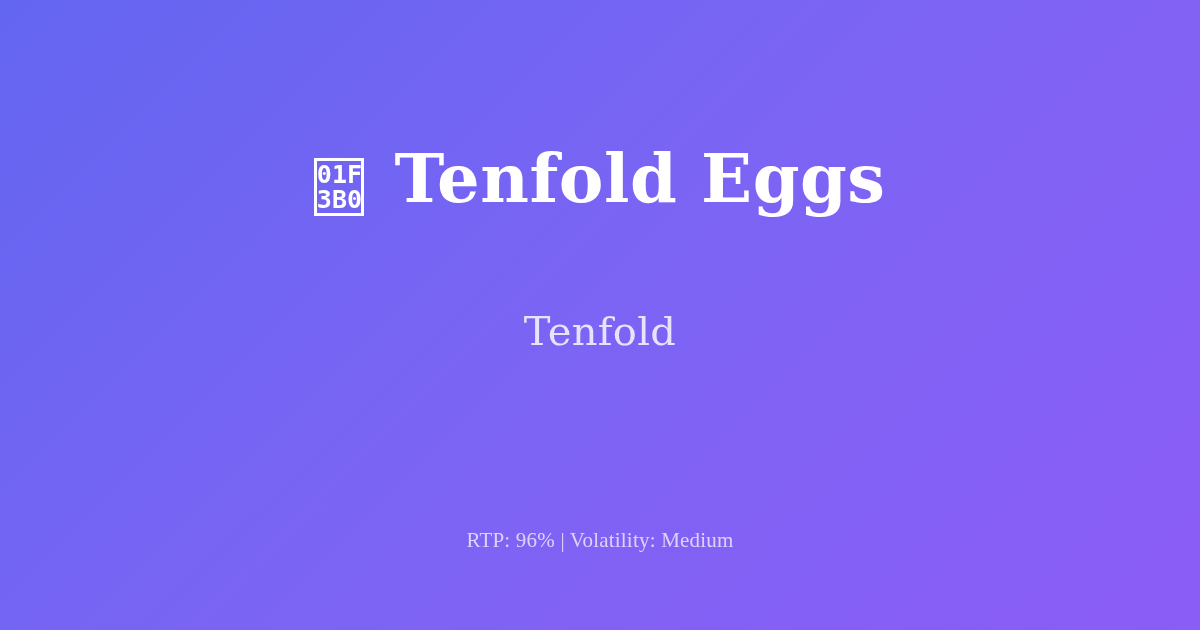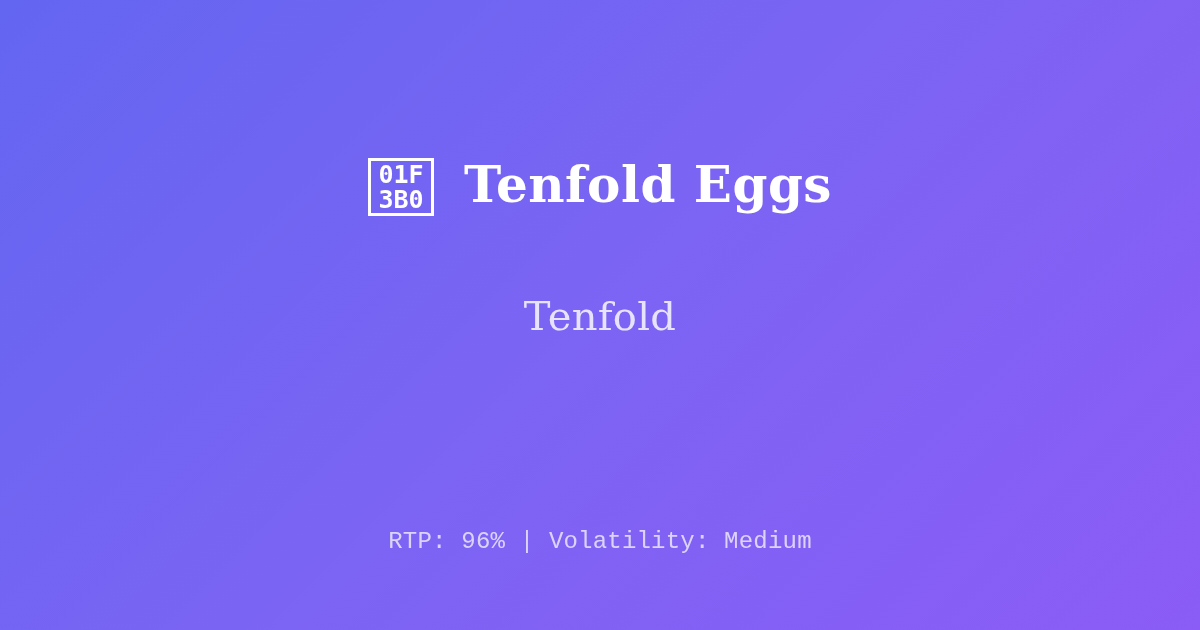--- a/index.html
+++ b/index.html
@@ -46,21 +46,21 @@
     display: flex;
     flex-direction: row;
     align-items: center;
     justify-content: center;
     gap: 30px;
     line-height: 1;
   }
 
   
   .tofu {
-    width: 66px;
+    width: 50px;
     height: 58px;
     border: 3px solid #ffffff;
     display: flex;
     flex-direction: column;
     align-items: center;
     justify-content: center;
     box-sizing: border-box;
     flex: none;
     position: relative;
     top: 1px;
@@ -71,21 +71,21 @@
     font-size: 25px;
     font-weight: 700;
     line-height: 25px;
     letter-spacing: 0px;
     color: #ffffff;
     white-space: pre;
   }
 
   .game-title {
     font-family: "DejaVu Serif", "Liberation Serif", serif;
-    font-size: 50px;
+    font-size: 67px;
     font-weight: 700;
     color: #ffffff;
     letter-spacing: 0.5px;
     white-space: nowrap;
     line-height: 1.05;
     margin-top: 32px;
   }
 
   .game-subtitle {
     margin-top: 48px;
@@ -104,22 +104,22 @@
     right: 0;
     top: 528px;
     display: flex;
     flex-direction: row;
     align-items: center;
     justify-content: center;
     gap: 0;
   }
 
   .meta-text {
-    font-family: Liberation Mono, monospace;
-    font-size: 24px;
+    font-family: Liberation Serif, serif;
+    font-size: 21px;
     font-weight: 400;
     color: rgba(255, 255, 255, 0.72);
     letter-spacing: 0.2px;
     white-space: pre;
   }
 </style>
 </head>
 <body>
 
 <div class="og-card">

